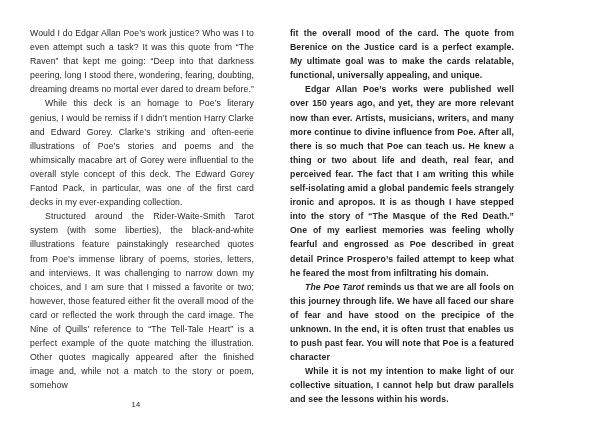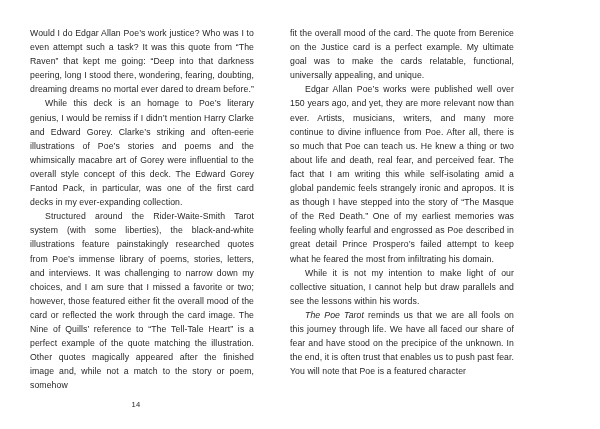--- a/index.html
+++ b/index.html
@@ -29,20 +29,21 @@
     width: 300px;
     height: 403px;
     display: flex;
     flex-direction: column;
   }
   .page-left {
     padding: 0 18px 0 30px;
   }
   .page-right {
     padding: 0 30px 0 18px;
+    font-weight: bold;
   }
   .col-body {
     flex: 1 1 auto;
   }
   p.para {
     margin: 0;
     font-size: 8.7px;
     line-height: 14.1px;
     text-align: justify;
     text-justify: inter-word;
@@ -80,18 +81,18 @@
       <p class="para indent">While this deck is an homage to Poe’s literary genius, I would be remiss if I didn’t mention Harry Clarke and Edward Gorey. Clarke’s striking and often-eerie illustrations of Poe’s stories and poems and the whimsically macabre art of Gorey were influential to the overall style concept of this deck. The Edward Gorey Fantod Pack, in particular, was one of the first card decks in my ever-expanding collection.</p>
       <p class="para indent">Structured around the Rider-Waite-Smith Tarot system (with some liberties), the black-and-white illustrations feature painstakingly researched quotes from Poe’s immense library of poems, stories, letters, and interviews. It was challenging to narrow down my choices, and I am sure that I missed a favorite or two; however, those featured either fit the overall mood of the card or reflected the work through the card image. The Nine of Quills’ reference to “The Tell-Tale Heart” is a perfect example of the quote matching the illustration. Other quotes magically appeared after the finished image and, while not a match to the story or poem, somehow</p>
     </div>
     <div class="folio folio-left">14</div>
   </div>
 
   <div class="page page-right">
     <div class="col-body">
       <p class="para">fit the overall mood of the card. The quote from Berenice on the Justice card is a perfect example. My ultimate goal was to make the cards relatable, functional, universally appealing, and unique.</p>
       <p class="para indent">Edgar Allan Poe’s works were published well over 150 years ago, and yet, they are more relevant now than ever. Artists, musicians, writers, and many more continue to divine influence from Poe. After all, there is so much that Poe can teach us. He knew a thing or two about life and death, real fear, and perceived fear. The fact that I am writing this while self-isolating amid a global pandemic feels strangely ironic and apropos. It is as though I have stepped into the story of “The Masque of the Red Death.” One of my earliest memories was feeling wholly fearful and engrossed as Poe described in great detail Prince Prospero’s failed attempt to keep what he feared the most from infiltrating his domain.</p>
+      <p class="para indent"><span class="italic">The Poe Tarot</span><span> reminds us that we are all fools on this journey through life. We have all faced our share of fear and have stood on the precipice of the unknown. In the end, it is often trust that enables us to push past fear. You will note that Poe is a featured character</span></p>
       <p class="para indent">While it is not my intention to make light of our collective situation, I cannot help but draw parallels and see the lessons within his words.</p>
-      <p class="para indent"><span class="italic">The Poe Tarot</span><span> reminds us that we are all fools on this journey through life. We have all faced our share of fear and have stood on the precipice of the unknown. In the end, it is often trust that enables us to push past fear. You will note that Poe is a featured character</span></p>
     </div>
   </div>
 
 </div>
 
 </body></html>

